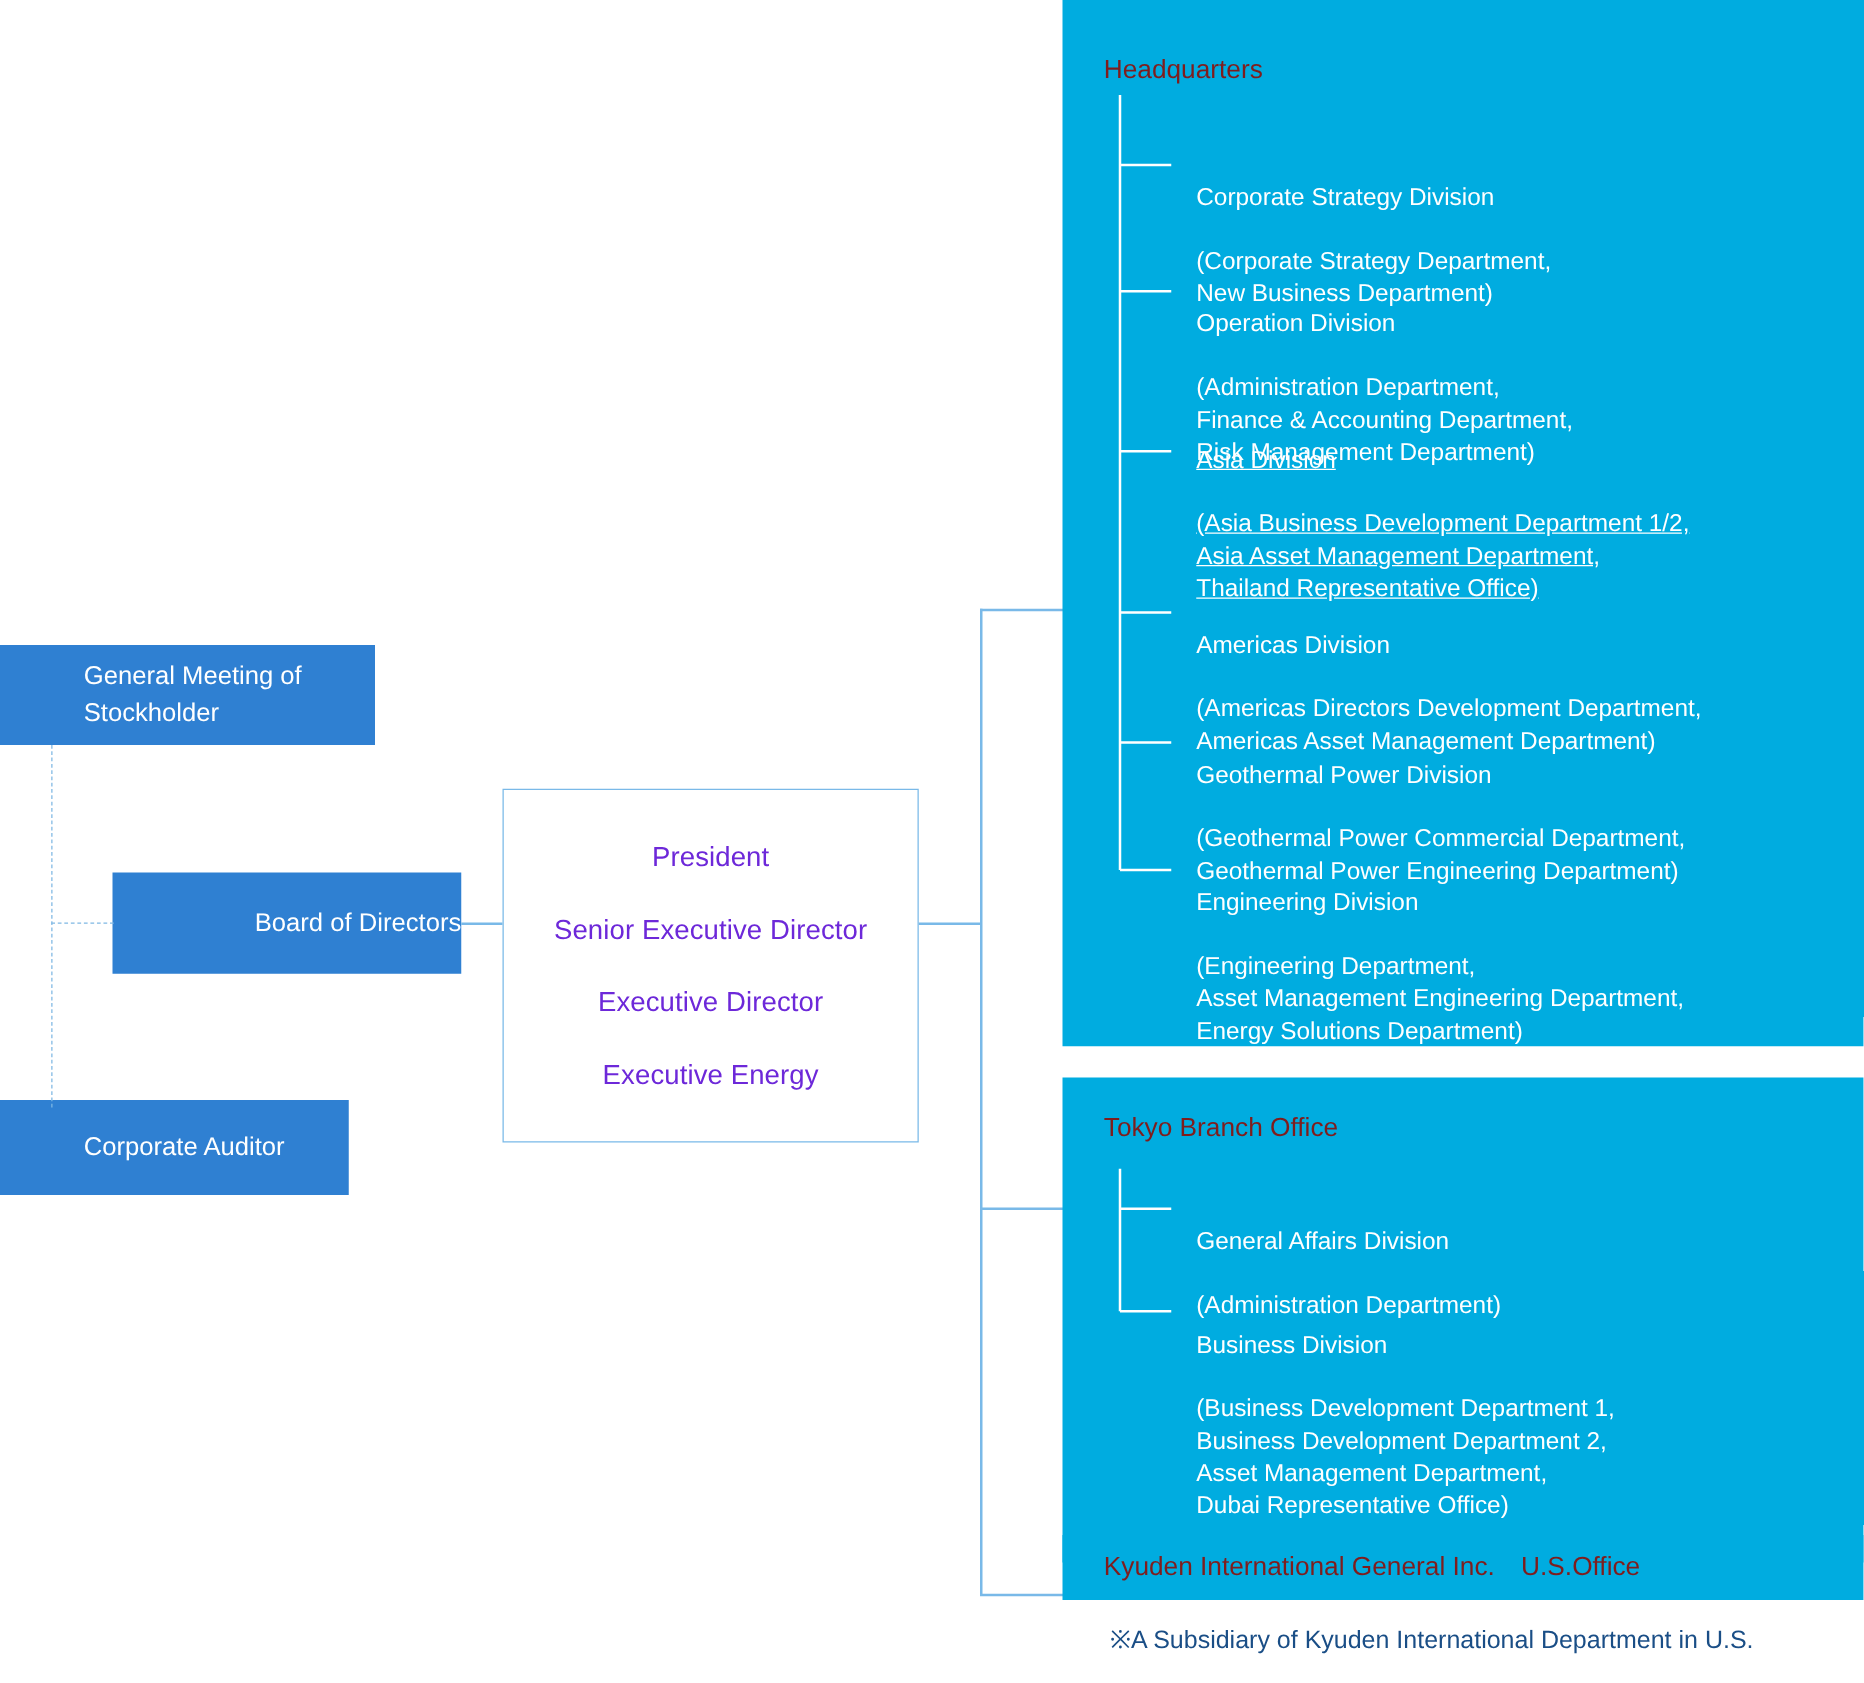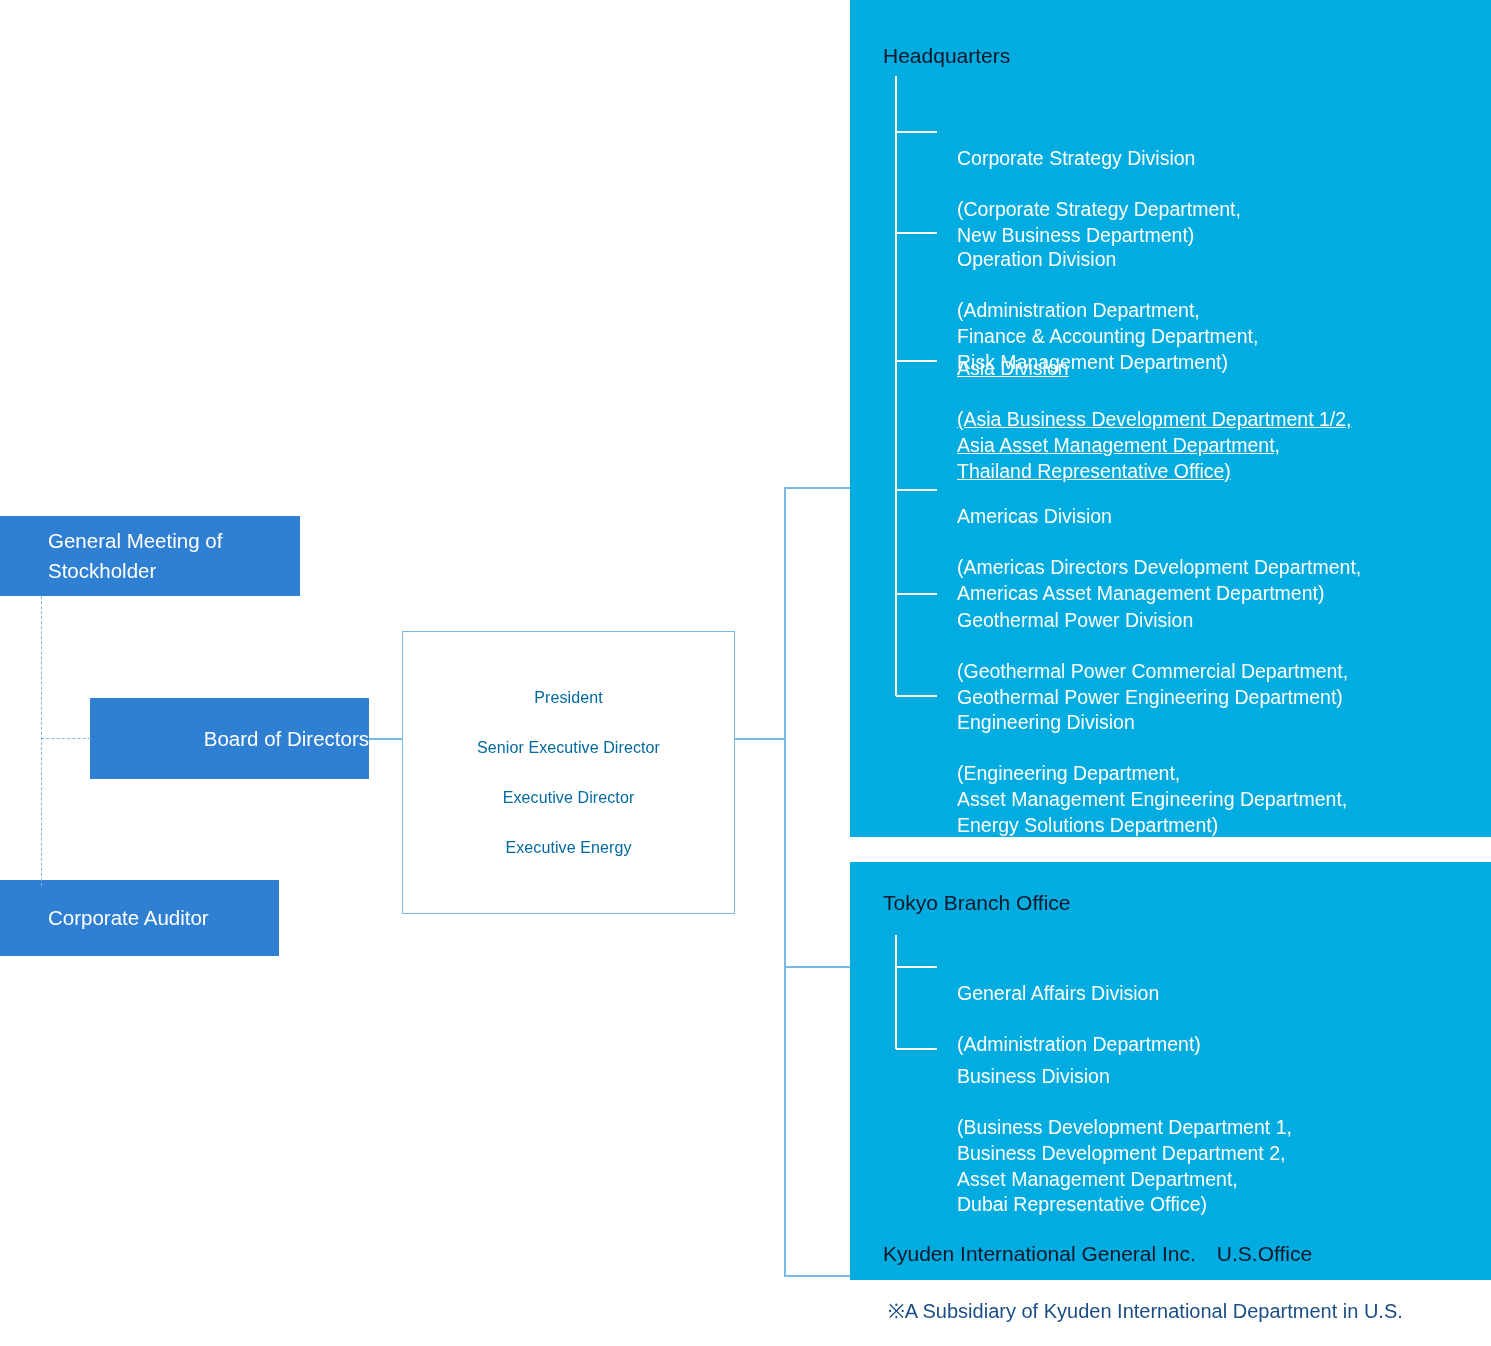--- a/index.html
+++ b/index.html
@@ -25,20 +25,21 @@
     color: #ffffff;
     font-size: 20.5px;
     line-height: 1.45;
     box-sizing: border-box;
     display: flex;
     align-items: center;
   }
   .blue-box .bx-label {
     display: block;
     white-space: pre-line;
+    margin-left: 19px;
   }
 
   #box-general-meeting {
     left: 0px;  top: 516px;  width: 300px; height: 80px;
     padding-left: 48px;
     align-items: center;
   }
   #box-board {
     left: 90px; top: 698px; width: 279px; height: 81px;
     justify-content: flex-end;
@@ -56,22 +57,22 @@
     border: 1.5px solid #79b9e8;
     background: #ffffff;
     box-sizing: border-box;
     display: flex;
     flex-direction: column;
     justify-content: center;
     align-items: center;
     gap: 32px;
   }
   #box-president .role {
-    color: #0369a1;
-    font-size: 16px;
+    color: #6d28d9;
+    font-size: 22px;
     text-align: center;
     letter-spacing: 0.1px;
   }
 
   
   .line-solid { position: absolute; background: #79b9e8; }
   .line-h { height: 1.5px; }
   .line-v { width: 1.5px; }
 
   .dash-v {
@@ -93,21 +94,21 @@
     box-sizing: border-box;
   }
   #panel-hq   { left: 850px; top: 0px;    width: 641px; height: 837px; }
   #panel-tokyo{ left: 850px; top: 862px;  width: 641px; height: 388px; }
   #panel-americas { left: 850px; top: 1228px; width: 641px; height: 52px;
                     display: flex; align-items: center; }
 
   .panel-title {
     position: absolute;
     font-size: 21px;
-    color: #0f172a;
+    color: #7f1d1d;
     white-space: nowrap;
   }
   #panel-hq .panel-title    { left: 33px; top: 44px; }
   #panel-tokyo .panel-title { left: 33px; top: 29px; }
 
   #panel-americas .panel-title {
     position: static;
     margin-left: 33px;
     font-size: 21px;
   }

